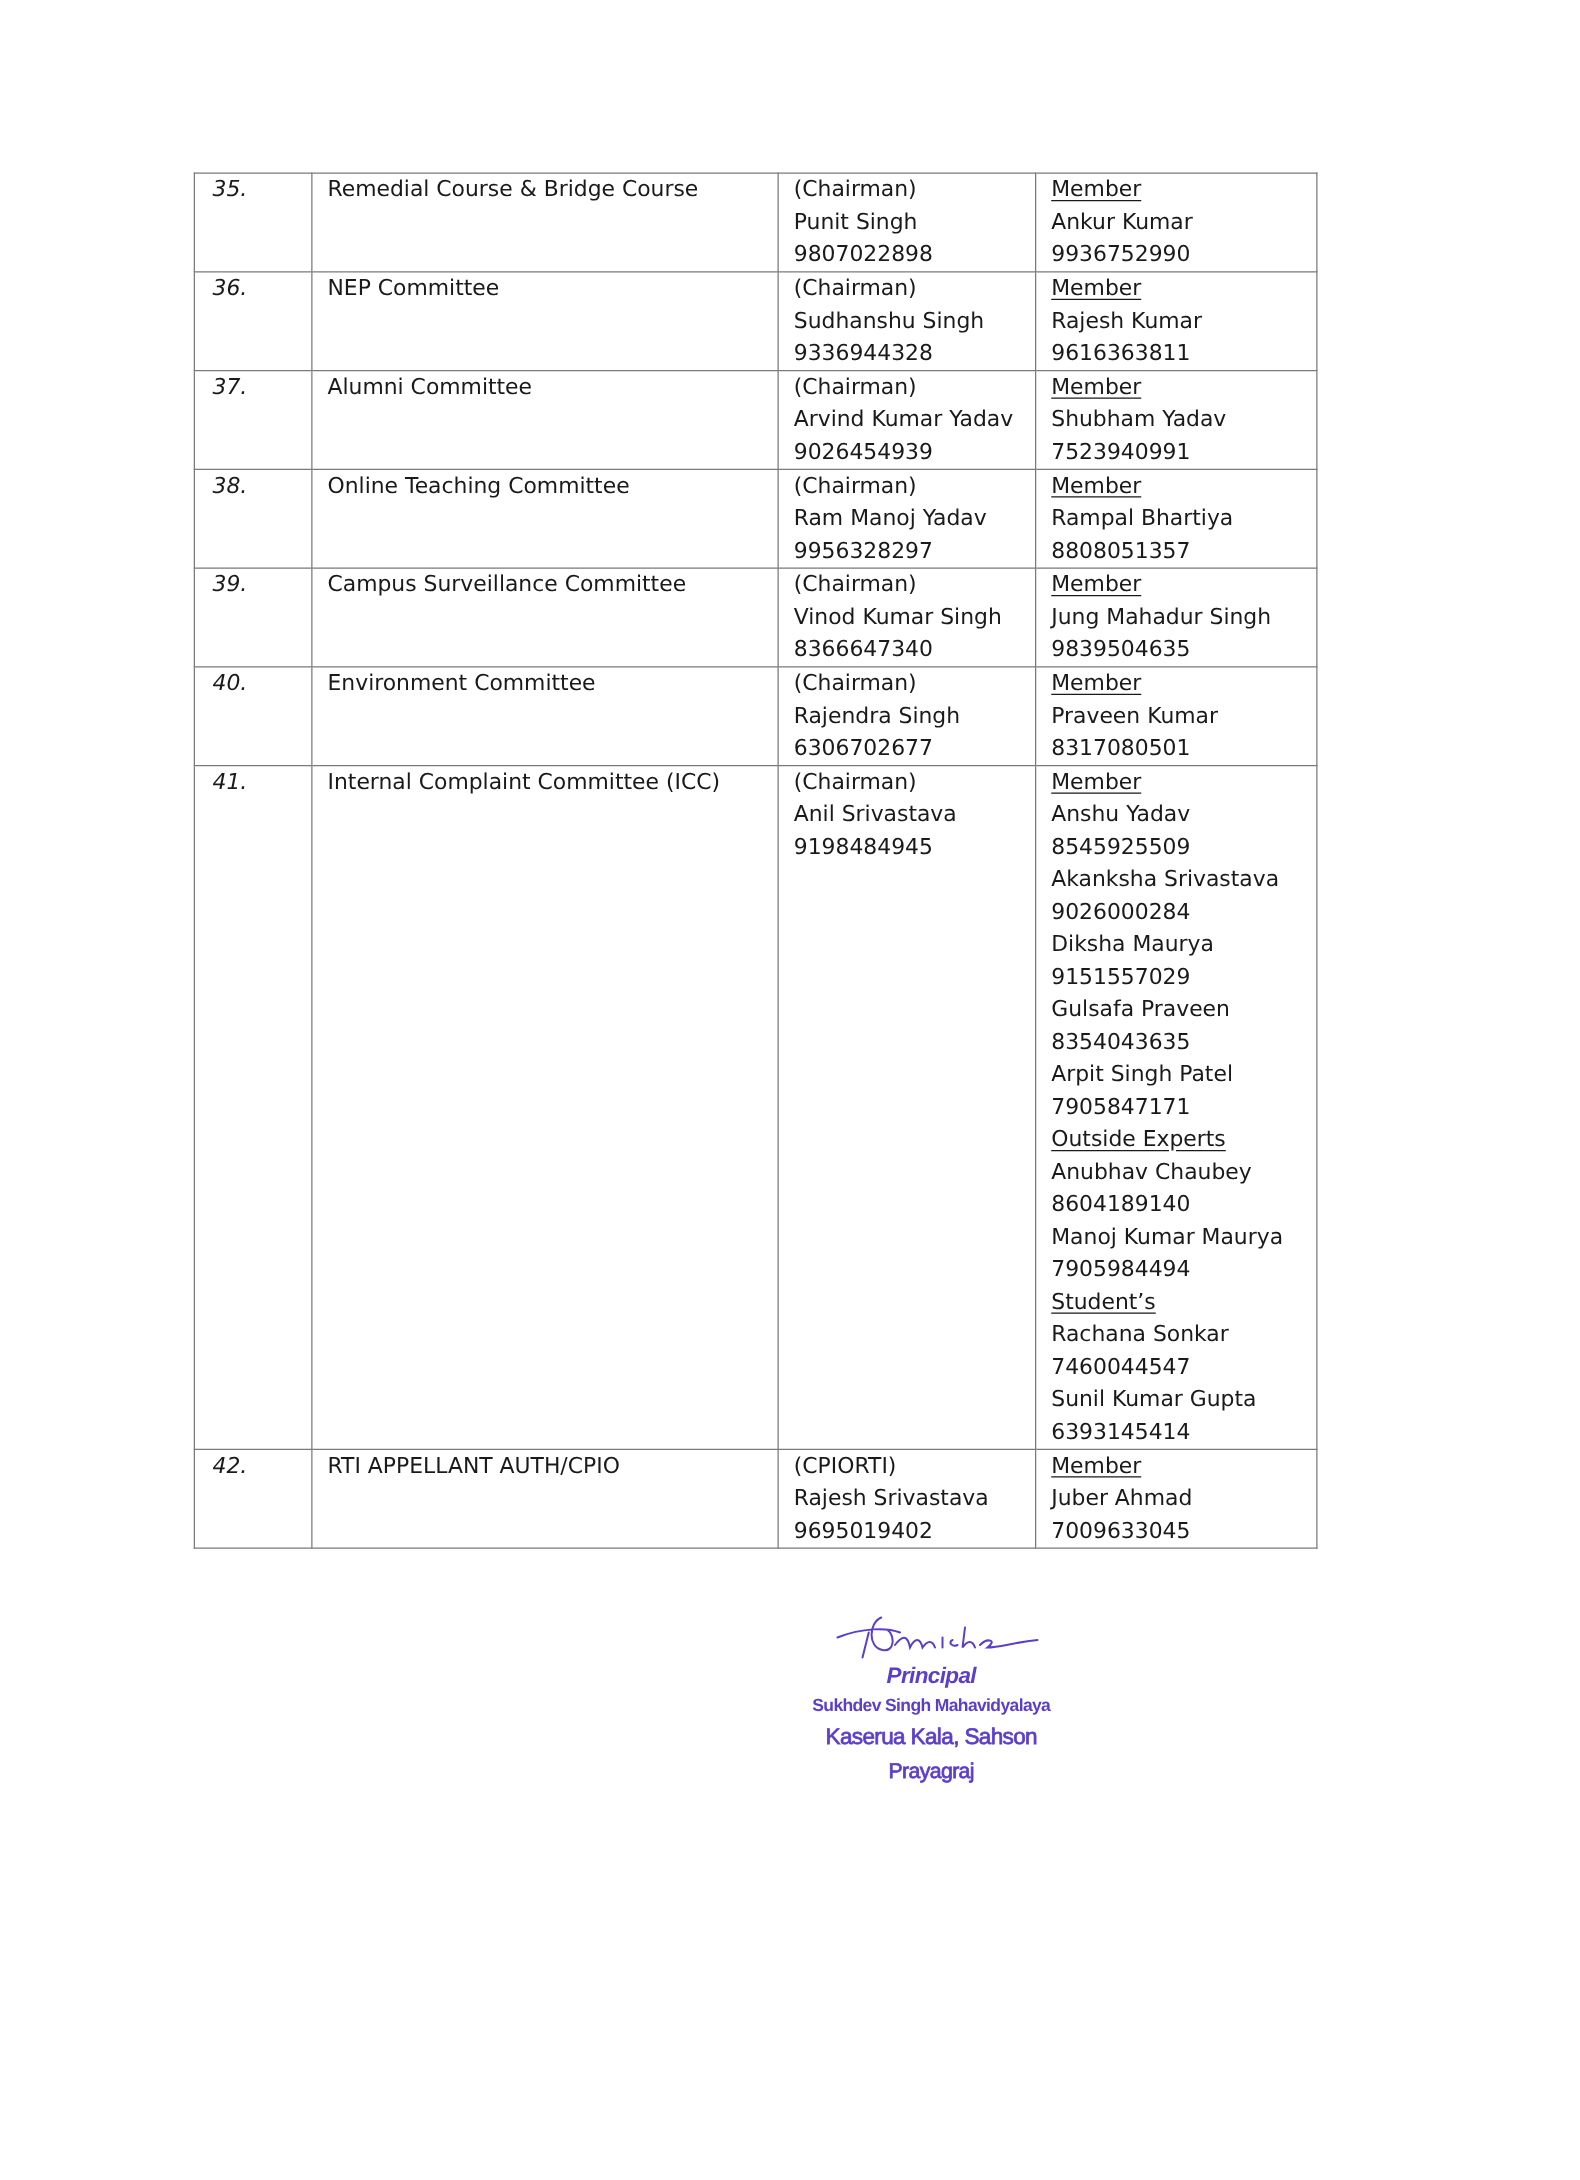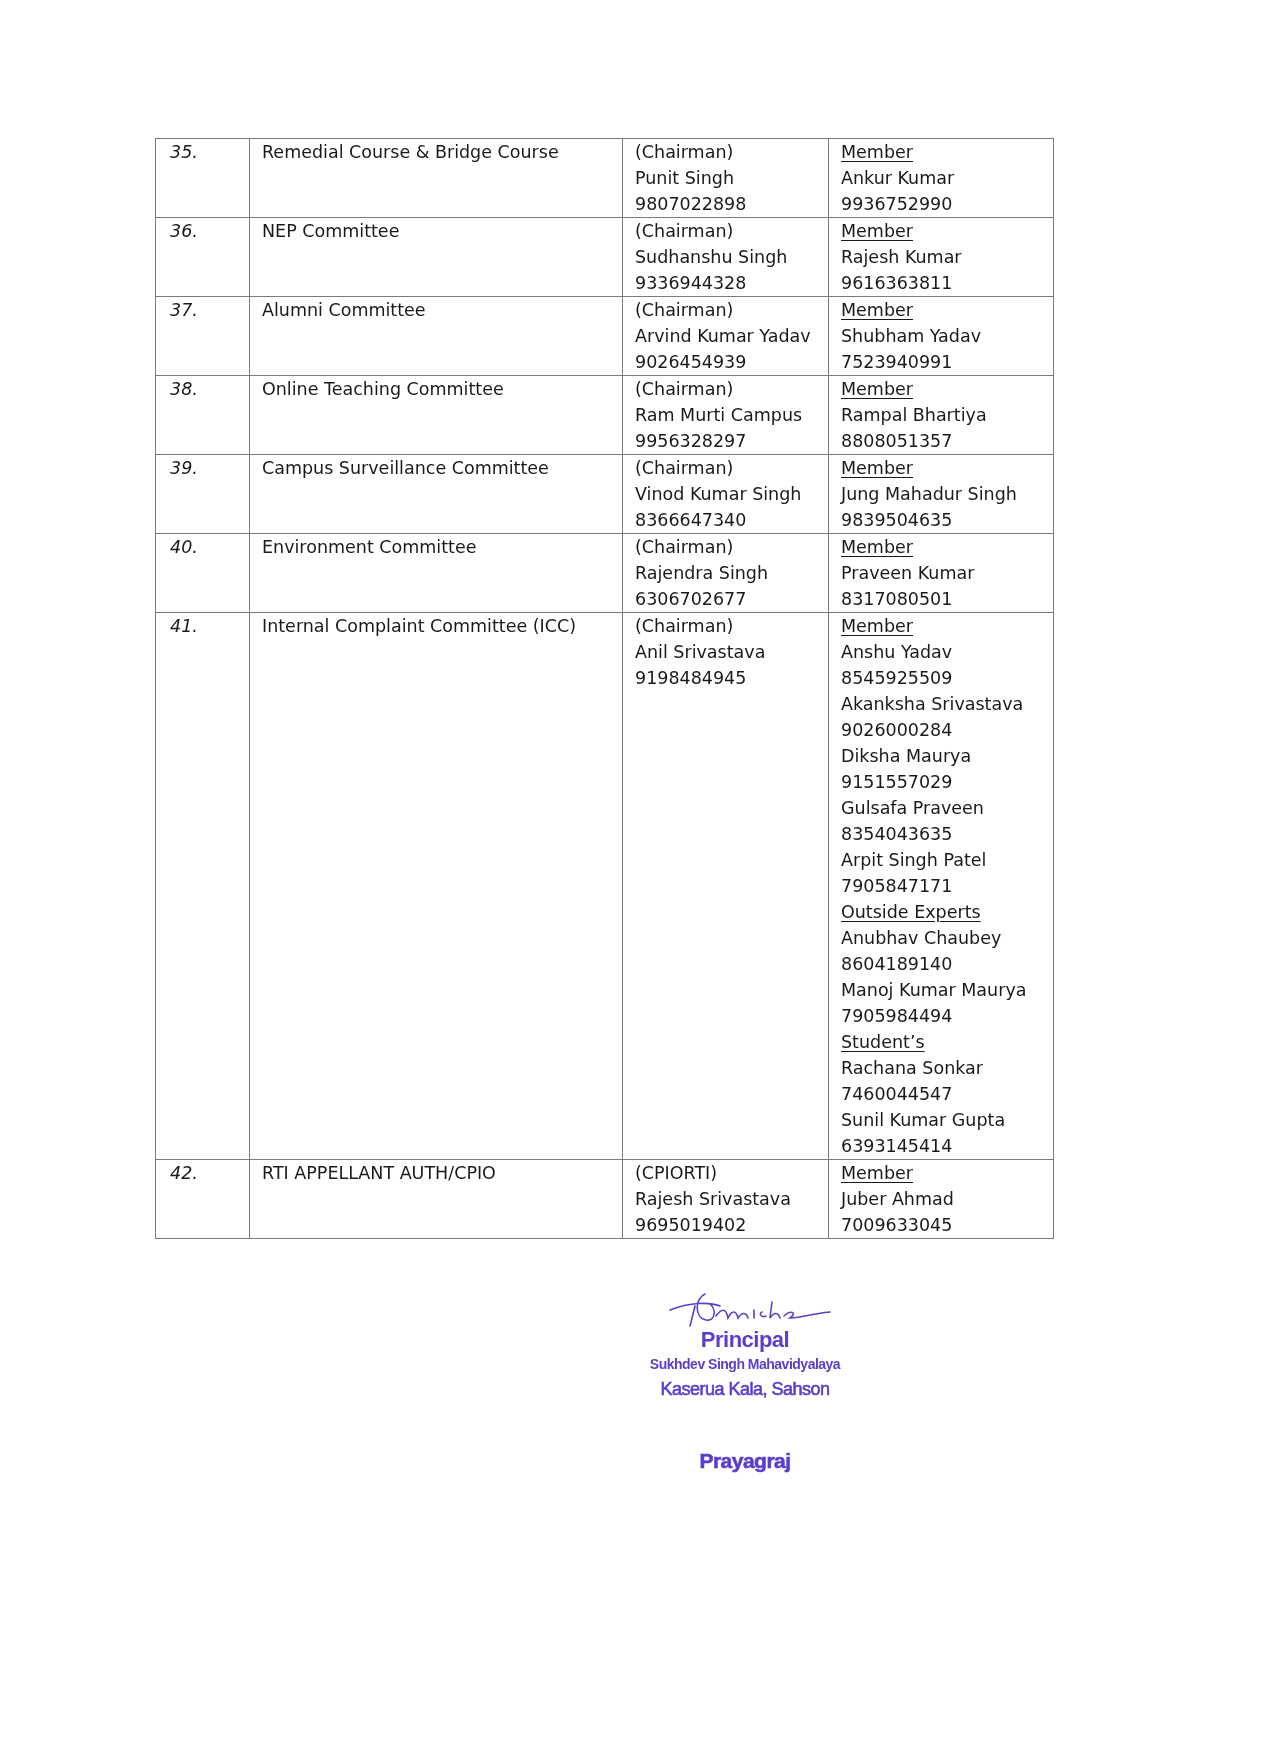--- a/index.html
+++ b/index.html
@@ -26,24 +26,24 @@
     .ul { font-weight: normal; text-decoration: underline; text-underline-offset: 3px; }
     .sno { padding-left: 14px !important; font-style: italic; }
     .stamp {
       position: absolute; left: 600px; top: 1288px; width: 290px;
       text-align: center; color: #5b3ec9;
       font-family: "Liberation Sans", sans-serif; font-weight: bold;
       letter-spacing: -0.5px;
     }
     .stamp .sig { height: 40px; position: relative; }
     .stamp .sig svg { position: absolute; left: 50px; top: 0; }
-    .stamp .st1 { font-size: 22px; line-height: 24px; }
+    .stamp .st1 { font-size: 18px; line-height: 24px; font-style: italic; }
     .stamp .st2 { font-size: 14px; line-height: 24px; }
     .stamp .st3 { font-size: 18px; line-height: 26px; font-weight: normal; -webkit-text-stroke: 0.6px #5b3ec9; }
-    .stamp .st4 { font-size: 21px; line-height: 30px; font-weight: bold; margin-top: 44px; -webkit-text-stroke: 0.6px #5b3ec9; }
+    .stamp .st4 { font-size: 17px; line-height: 30px; font-weight: normal; -webkit-text-stroke: 0.6px #5b3ec9; }
   </style>
 </head>
 <body>
 
 <table class="doc-table">
   <colgroup>
       <col class="c1">
       <col class="c2">
       <col class="c3">
       <col class="c4">
@@ -90,21 +90,21 @@
       <span class="line ul">Member</span>
       <span class="line">Shubham Yadav</span>
       <span class="line">7523940991</span>
     </td>
   </tr>
       <tr>
     <td class="sno">38.</td>
     <td>Online Teaching Committee</td>
     <td>
       <span class="line bold">(Chairman)</span>
-      <span class="line">Ram Murti Campus</span>
+      <span class="line">Ram Manoj Yadav</span>
       <span class="line">9956328297</span>
     </td>
     <td>
       <span class="line ul">Member</span>
       <span class="line">Rampal Bhartiya</span>
       <span class="line">8808051357</span>
     </td>
   </tr>
       <tr>
     <td class="sno">39.</td>

